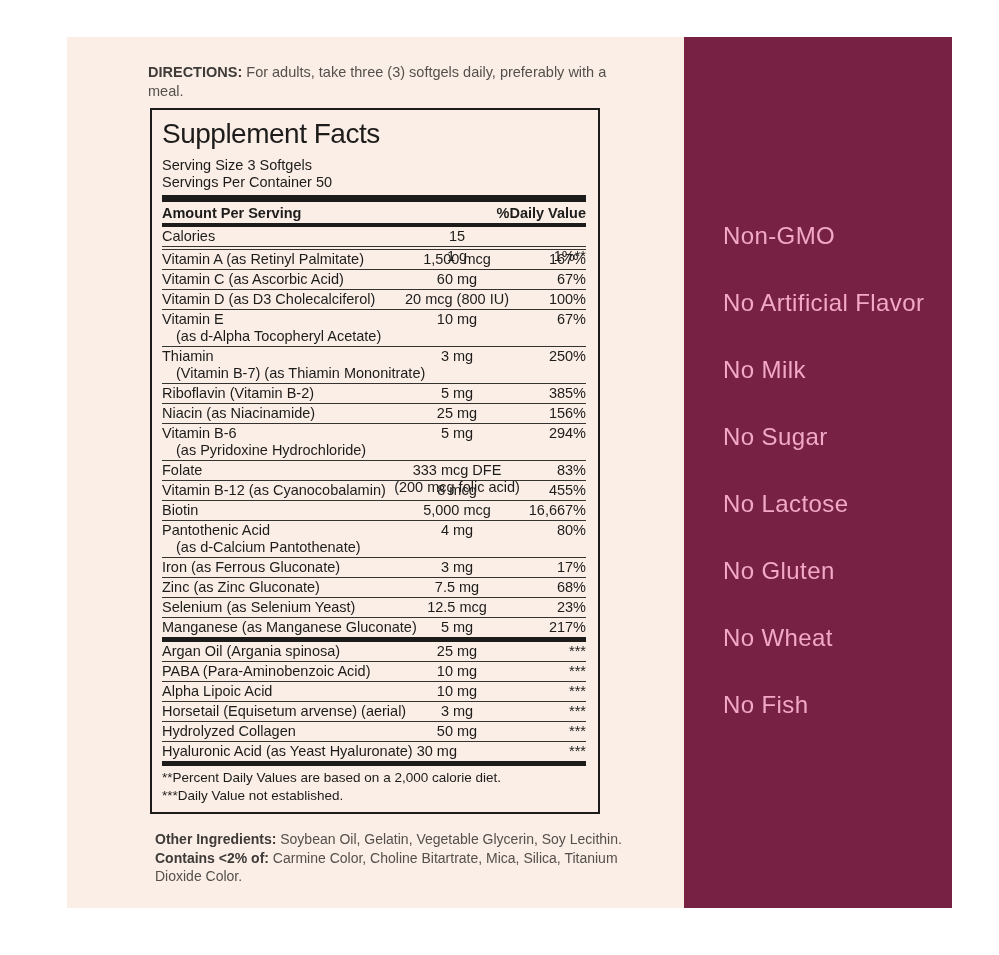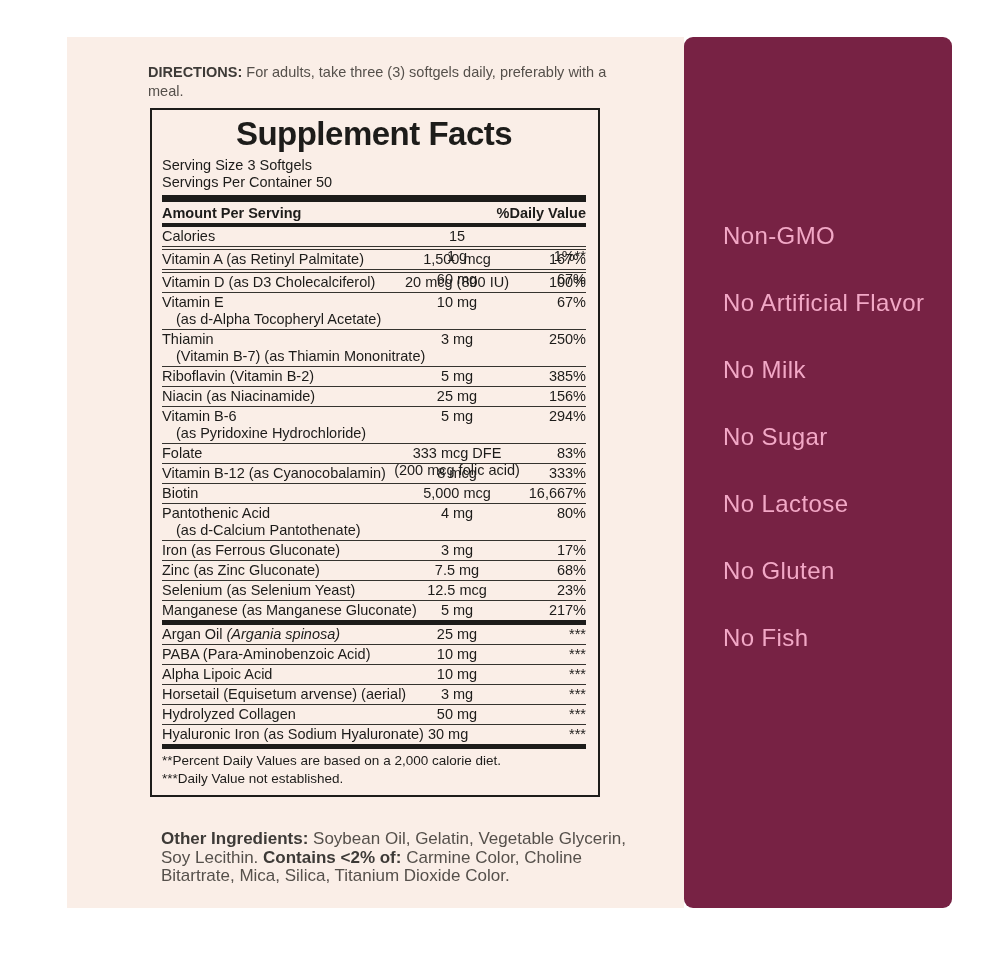--- a/index.html
+++ b/index.html
@@ -18,22 +18,22 @@
     position: absolute; left: 81px; top: 26px; width: 472px;
     font-size: 14.5px; line-height: 18.5px; color: #55504b; margin: 0;
   }
   .directions .b, .other-ing .b { font-weight: bold; color: #3d3a37; }
   .facts-box {
     position: absolute; left: 83px; top: 71px; width: 450px;
     border: 2px solid #1d1c1a; box-sizing: border-box;
     padding: 3px 12px 8px 10px; background: transparent;
   }
   .facts-title {
-    margin: 2px 0 4px; text-align: center;
-    font-size: 33px; font-weight: bold; letter-spacing: -0.5px; line-height: 38px;
+    margin: 2px 0 4px; 
+    font-size: 28px; font-weight: normal; letter-spacing: -0.5px; line-height: 38px;
   }
   .serving-line { font-size: 14.5px; line-height: 17px; }
   .bar-thick { height: 7px; background: #1d1c1a; margin-top: 4px; }
   .hdr {
     display: flex; justify-content: space-between;
     font-size: 14.5px; font-weight: bold;
     padding: 3px 0 2px; border-bottom: 4px solid #1d1c1a;
   }
   .row {
     position: relative; font-size: 14.5px; line-height: 17px;
@@ -41,27 +41,27 @@
   }
   .row.thick-after { border-bottom: 5px solid #1d1c1a; }
   .row .sub { padding-left: 14px; }
   .row .amt {
     position: absolute; left: 210px; top: 1px; width: 170px; text-align: center;
   }
   .row .dv { position: absolute; right: 0; top: 1px; text-align: right; }
   .row .amt-inline { white-space: pre; margin-top: 12px; }
   .footnotes { font-size: 13.5px; line-height: 17.5px; padding-top: 3px; }
   .other-ing {
-    position: absolute; left: 94px; top: 793px; width: 478px;
-    font-size: 17px; line-height: 18.5px; color: #55504b; margin: 0;
+    position: absolute; left: 88px; top: 793px; width: 478px;
+    font-size: 14px; line-height: 18.5px; color: #55504b; margin: 0;
   }
   
   .claims-panel {
     position: absolute; left: 684px; top: 37px;
-    width: 268px; height: 871px; background: #772244; border-radius: 9px;
+    width: 268px; height: 871px; background: #772244;
   }
   .claims-list {
     position: absolute; left: 39px; top: 186px;
     list-style: none; margin: 0; padding: 0;
   }
   .claims-list li {
     height: 26px; line-height: 26px; margin-bottom: 41px;
     font-size: 24px; letter-spacing: 0.4px; color: #f2a8c6;
     white-space: nowrap;
   }
@@ -98,20 +98,21 @@
             <div class="dv">1%**</div>
           </div>
           <div class="row">
             <div class="nm"><span>Vitamin A (as Retinyl Palmitate)</span></div>
             <div class="amt">
               <div>1,500 mcg</div>
             </div>
             <div class="dv">167%</div>
           </div>
           <div class="row">
+            <div class="nm"><span>Vitamin C (as Ascorbic Acid)</span></div>
             <div class="amt">
               <div>60 mg</div>
             </div>
             <div class="dv">67%</div>
           </div>
           <div class="row">
             <div class="nm"><span>Vitamin D (as D3 Cholecalciferol)</span></div>
             <div class="amt">
               <div>20 mcg (800 IU)</div>
             </div>
@@ -161,21 +162,21 @@
               <div>333 mcg DFE</div>
               <div>(200 mcg folic acid)</div>
             </div>
             <div class="dv">83%</div>
           </div>
           <div class="row">
             <div class="nm"><span>Vitamin B-12 (as Cyanocobalamin)</span></div>
             <div class="amt">
               <div>8 mcg</div>
             </div>
-            <div class="dv">333%</div>
+            <div class="dv">455%</div>
           </div>
           <div class="row">
             <div class="nm"><span>Biotin</span></div>
             <div class="amt">
               <div>5,000 mcg</div>
             </div>
             <div class="dv">16,667%</div>
           </div>
           <div class="row">
             <div class="nm"><span>Pantothenic Acid</span></div>
@@ -207,21 +208,21 @@
             <div class="dv">23%</div>
           </div>
           <div class="row thick-after">
             <div class="nm"><span>Manganese (as Manganese Gluconate)</span></div>
             <div class="amt">
               <div>5 mg</div>
             </div>
             <div class="dv">217%</div>
           </div>
           <div class="row">
-            <div class="nm"><span>Argan Oil </span><span style="font-style: italic; margin-top: 32px;">(Argania spinosa)</span></div>
+            <div class="nm"><span>Argan Oil </span><span style=" margin-top: 32px;">(Argania spinosa)</span></div>
             <div class="amt">
               <div>25 mg</div>
             </div>
             <div class="dv">***</div>
           </div>
           <div class="row">
             <div class="nm"><span>PABA (Para-Aminobenzoic Acid)</span></div>
             <div class="amt">
               <div>10 mg</div>
             </div>
@@ -242,21 +243,21 @@
             <div class="dv">***</div>
           </div>
           <div class="row">
             <div class="nm"><span>Hydrolyzed Collagen</span></div>
             <div class="amt">
               <div>50 mg</div>
             </div>
             <div class="dv">***</div>
           </div>
           <div class="row thick-after">
-            <div class="nm"><span>Hyaluronic Iron (as Sodium Hyaluronate)</span><span class="amt-inline"> 30 mg</span></div>
+            <div class="nm"><span>Hyaluronic Acid (as Yeast Hyaluronate)</span><span class="amt-inline"> 30 mg</span></div>
             <div class="dv">***</div>
           </div>
         </div>
       <div class="footnotes">
         <div>**Percent Daily Values are based on a 2,000 calorie diet.</div>
         <div>***Daily Value not established.</div>
       </div>
     </div>
 
     <p class="other-ing"><span class="b">Other Ingredients: </span><span>Soybean Oil, Gelatin, Vegetable Glycerin, Soy Lecithin. </span><span class="b">Contains &lt;2% of: </span><span>Carmine Color, Choline Bitartrate, Mica, Silica, Titanium Dioxide Color.</span></p>
@@ -264,17 +265,18 @@
   </div>
 
   <div class="claims-panel">
     <ul class="claims-list">
         <li>Non-GMO</li>
         <li>No Artificial Flavor</li>
         <li>No Milk</li>
         <li>No Sugar</li>
         <li>No Lactose</li>
         <li>No Gluten</li>
+        <li>No Wheat</li>
         <li>No Fish</li>
       </ul>
   </div>
 
 </div>
 
 </body></html>

